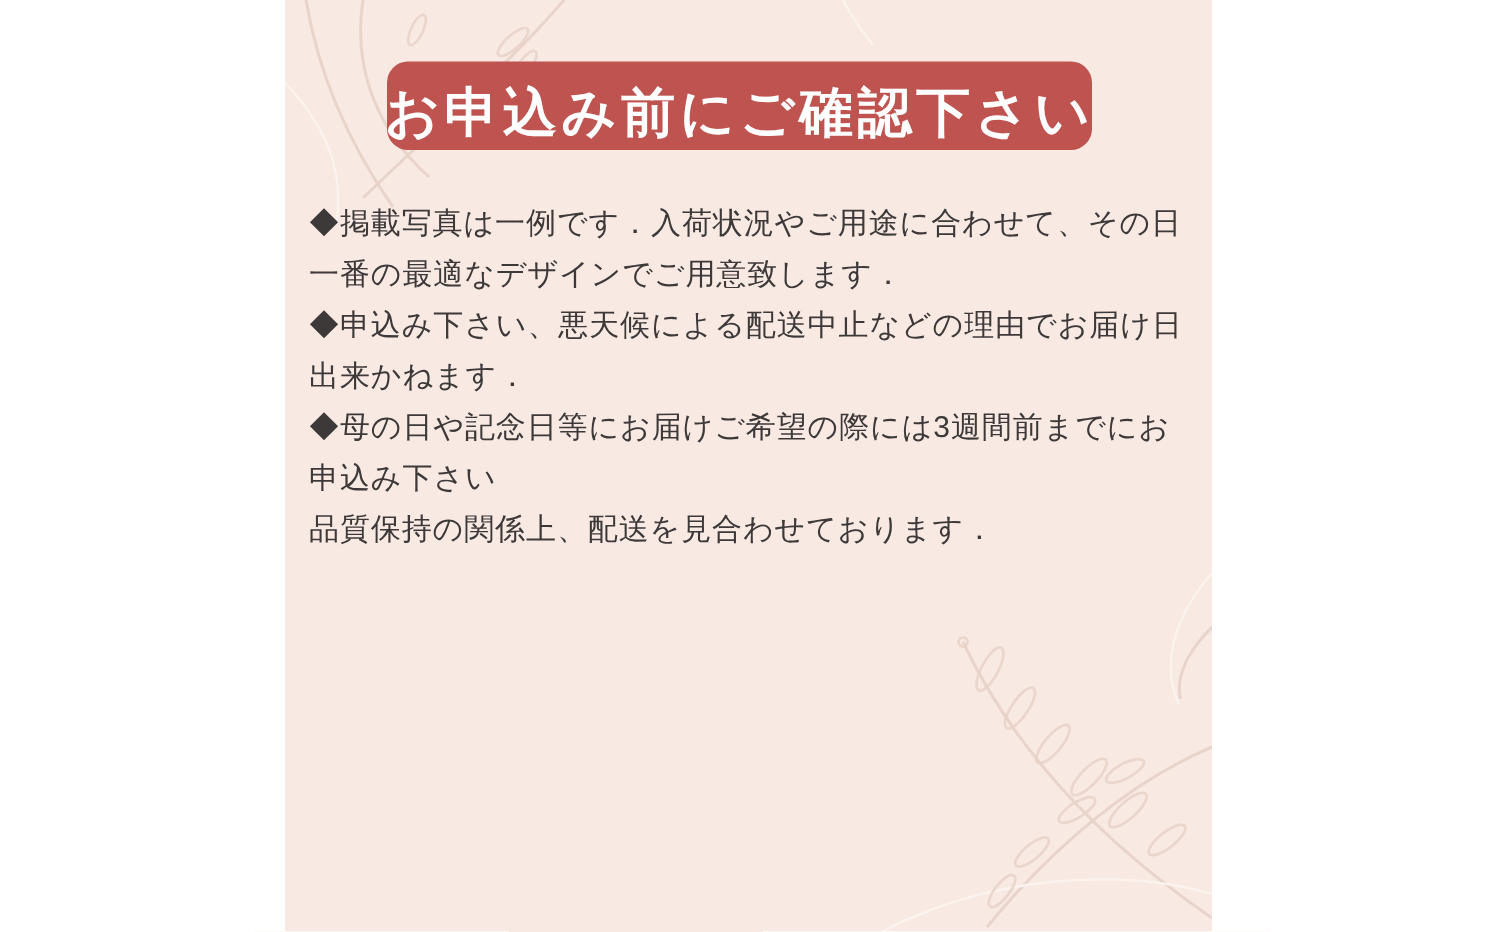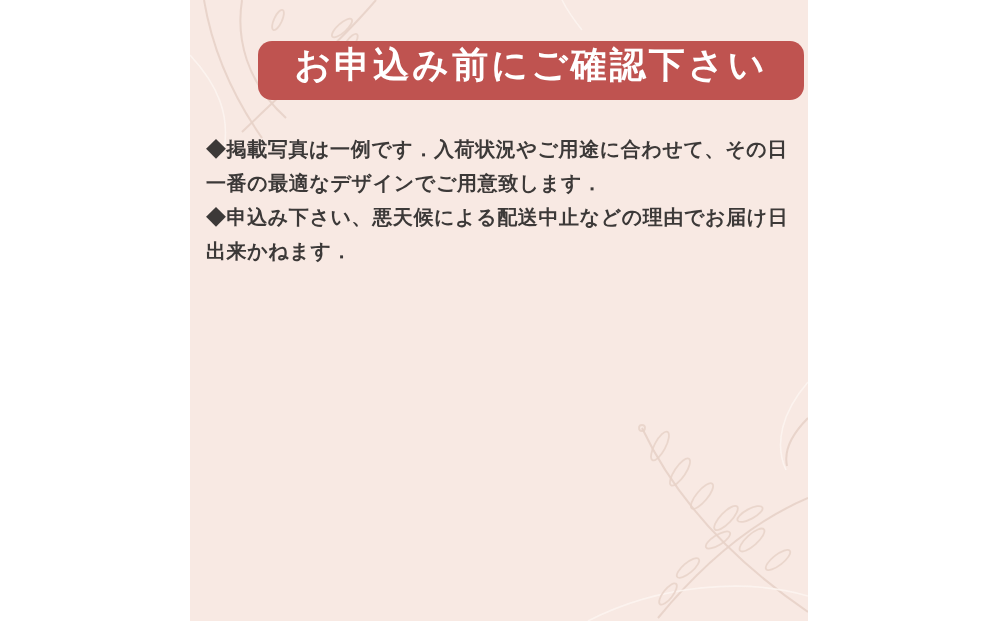--- a/index.html
+++ b/index.html
@@ -21,44 +21,44 @@
     position: absolute;
     inset: 0;
     width: 618px; height: 621px;
   }
   .deco-line { stroke: var(--deco, #e7d2c8); stroke-width: 2; fill: none; opacity: .9; }
   .deco-leaf { stroke: var(--deco, #e7d2c8); stroke-width: 1.8; fill: none; opacity: .85; }
   .deco-light { stroke: #fcf4f0; stroke-width: 1.6; fill: none; opacity: .9; }
   .header-badge {
     position: absolute;
     left: 68px; top: 41px;
-    width: 546px; height: 59px;
+    width: 470px; height: 59px;
     background: var(--header-bg, #bf5350);
     border-radius: 14px;
     display: flex;
-    align-items: flex-start;
+    align-items: flex-end;
     justify-content: center;
   }
   .header-badge span {
     color: var(--header-fg, #ffffff);
     font-size: 36px;
     font-weight: 700;
     letter-spacing: 3px;
     white-space: nowrap;
   }
   .body-text {
     position: absolute;
     left: 16px; top: 132px;
     width: 596px;
   }
   .line {
     height: 34px;
     line-height: 34px;
     font-size: 20px;
-    font-weight: 700;
+    font-weight: 400;
     letter-spacing: 0.6px;
     color: var(--text-color, #3c3938);
     white-space: nowrap;
   }
 </style>
 </head>
 <body>
 
 <div class="canvas">
   <div class="panel">
@@ -106,17 +106,22 @@
         <div class="line">◆掲載写真は一例です．入荷状況やご用途に合わせて、その日</div>
         <div class="line">一番の最適なデザインでご用意致します．</div>
       </div>
       <div>
         <div class="line">◆申込み下さい、悪天候による配送中止などの理由でお届け日</div>
       </div>
       <div>
         <div class="line">出来かねます．</div>
       </div>
       <div>
+        <div class="line">◆母の日や記念日等にお届けご希望の際には3週間前までにお</div>
+        <div class="line">申込み下さい</div>
+      </div>
+      <div>
+        <div class="line">品質保持の関係上、配送を見合わせております．</div>
       </div>
     </div>
 
   </div>
 </div>
 
 </body></html>

